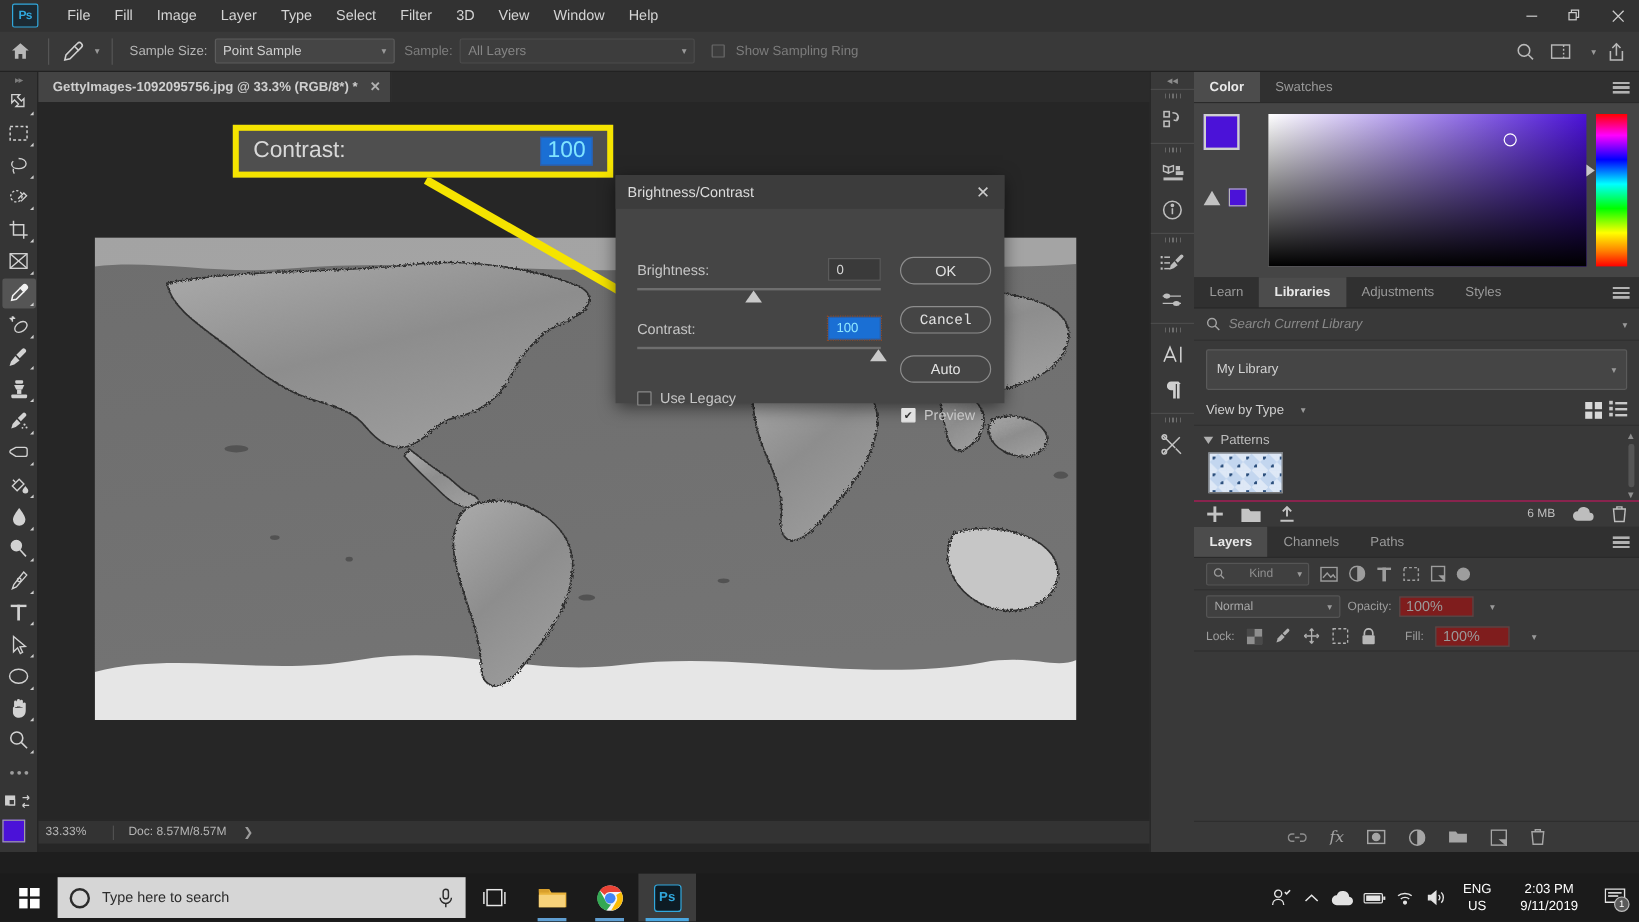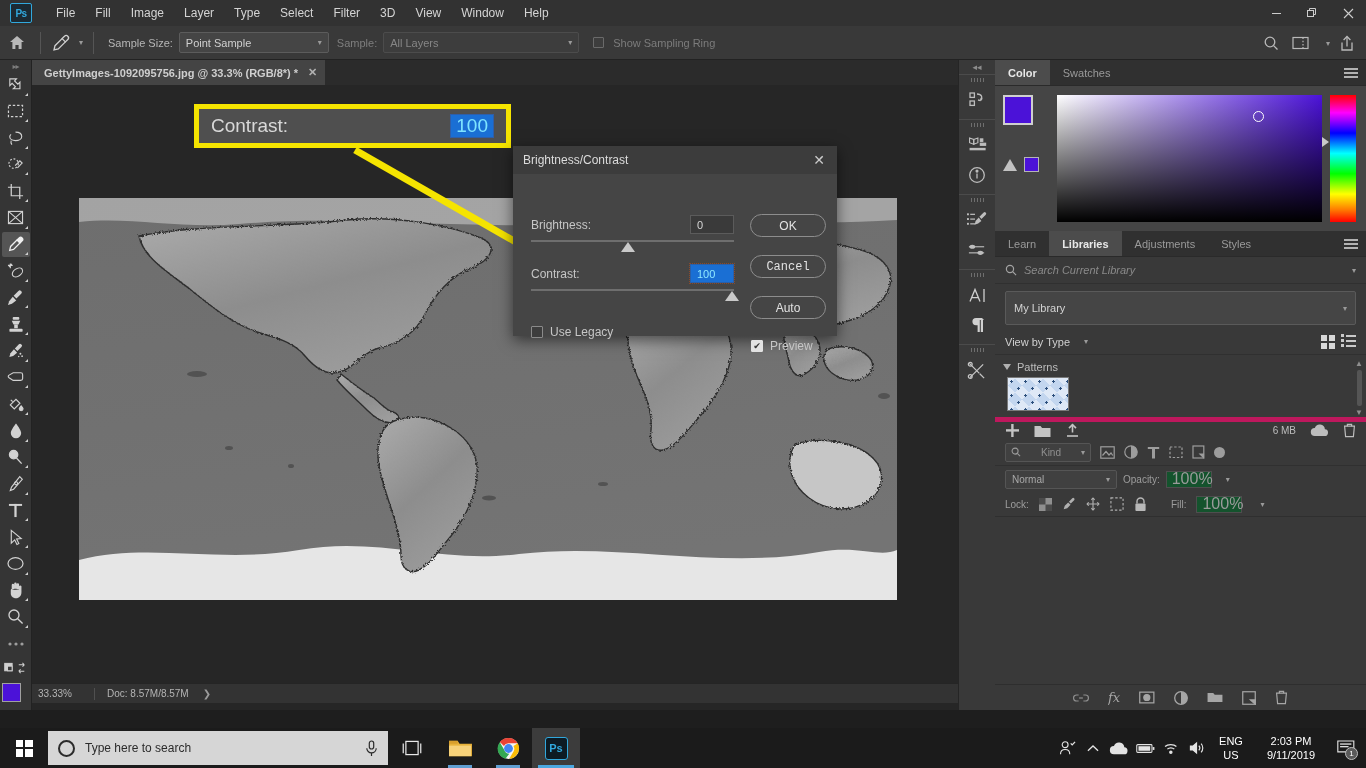--- a/index.html
+++ b/index.html
@@ -322,21 +322,21 @@
     background-color: #c3d6ef;
     background-image:
       radial-gradient(circle at 25% 25%, #2c4f7c 0 1.2px, transparent 1.3px),
       radial-gradient(circle at 75% 75%, #2c4f7c 0 1.2px, transparent 1.3px),
       linear-gradient(45deg, rgba(255,255,255,0.45) 25%, transparent 25%, transparent 75%, rgba(255,255,255,0.45) 75%),
       linear-gradient(-45deg, rgba(255,255,255,0.45) 25%, transparent 25%, transparent 75%, rgba(255,255,255,0.45) 75%);
     background-size: 14px 14px, 14px 14px, 14px 14px, 14px 14px;
   }
   .libfoot {
     height: 22px; display: flex; align-items: center; gap: 14px;
-    padding: 0 10px; border-top: 5px solid #be185d; color: #c4c4c4;
+    padding: 0 10px; border-top: 1px solid #be185d; color: #c4c4c4;
   }
   .libfoot .sp { margin-left: auto; font-size: 10px; color: #bdbdbd; }
   .scrollcol { position: absolute; right: 2px; top: 128px; width: 10px; height: 58px;
                display: flex; flex-direction: column; align-items: center; }
   .sc-arrow { color: #8e8e8e; font-size: 8px; }
   .sc-bar { width: 5px; flex: 1; background: #555; margin: 2px 0; border-radius: 2px; }
 
   
   .layerspanel { flex: 1; background: #393939; display: flex; flex-direction: column; }
   .filterrow {
@@ -350,22 +350,22 @@
   }
   .blendrow {
     height: 26px; display: flex; align-items: center; padding: 0 10px; gap: 6px;
   }
   .blendsel {
     width: 112px; height: 19px; background: #404040; border: 1px solid #555;
     border-radius: 2px; display: flex; align-items: center;
     justify-content: space-between; padding: 0 6px; font-size: 10px; color: #a8a8a8;
   }
   .miniv {
-    width: 46px; height: 17px; background: #14532d; border: 1px solid #4e4e4e;
-    font-size: 16px; color: #9a9a9a; display: flex; align-items: center;
+    width: 62px; height: 17px; background: #7f1d1d; border: 1px solid #4e4e4e;
+    font-size: 12px; color: #9a9a9a; display: flex; align-items: center;
     padding-left: 5px;
   }
   .lockrow {
     height: 25px; display: flex; align-items: center; padding: 0 10px; gap: 10px;
     border-bottom: 1px solid #2f2f2f;
   }
   .lockrow .lt { font-size: 10px; color: #9d9d9d; }
   .layerrow {
     height: 32px; display: flex; align-items: center; gap: 9px;
     padding: 0 10px 0 6px; background: #4a4a4a; margin-top: 2px;
@@ -995,20 +995,28 @@
           <path d="M4.8 12 a4 4 0 0 1 0-8 5.2 5.2 0 0 1 10.1 1.2 3.4 3.4 0 0 1-.6 6.8Z"></path>
         </svg>
         <svg width="13" height="15" viewBox="0 0 13 15" fill="none" stroke="#bdbdbd" stroke-width="1.2">
           <path d="M1.6 3.2 h9.8 l-1 10.4 h-7.8Z"></path>
             <path d="M4.4 3.2 V1.4 h4.2 v1.8"></path>
         </svg>
       </div>
     </div>
 
     <div class="layerspanel">
+      <div class="ptabs">
+        <div class="ptab active">Layers</div>
+        <div class="ptab">Channels</div>
+        <div class="ptab">Paths</div>
+        <div class="pmenu">
+            <span class="hamb"></span>
+          </div>
+      </div>
       <div class="filterrow">
         <div class="kindsel">
           <svg width="10" height="10" viewBox="0 0 11 11" fill="none" stroke="#9a9a9a" stroke-width="1.2">
             <circle cx="4.5" cy="4.5" r="3.3"></circle>
               <path d="M7 7 L10 10"></path>
           </svg>
           <span>Kind</span>
           <span class="chev" style="margin-left:auto">▾</span>
         </div>
         <svg width="15" height="13" viewBox="0 0 15 13" fill="none" stroke="#9d9d9d" stroke-width="1.2">

